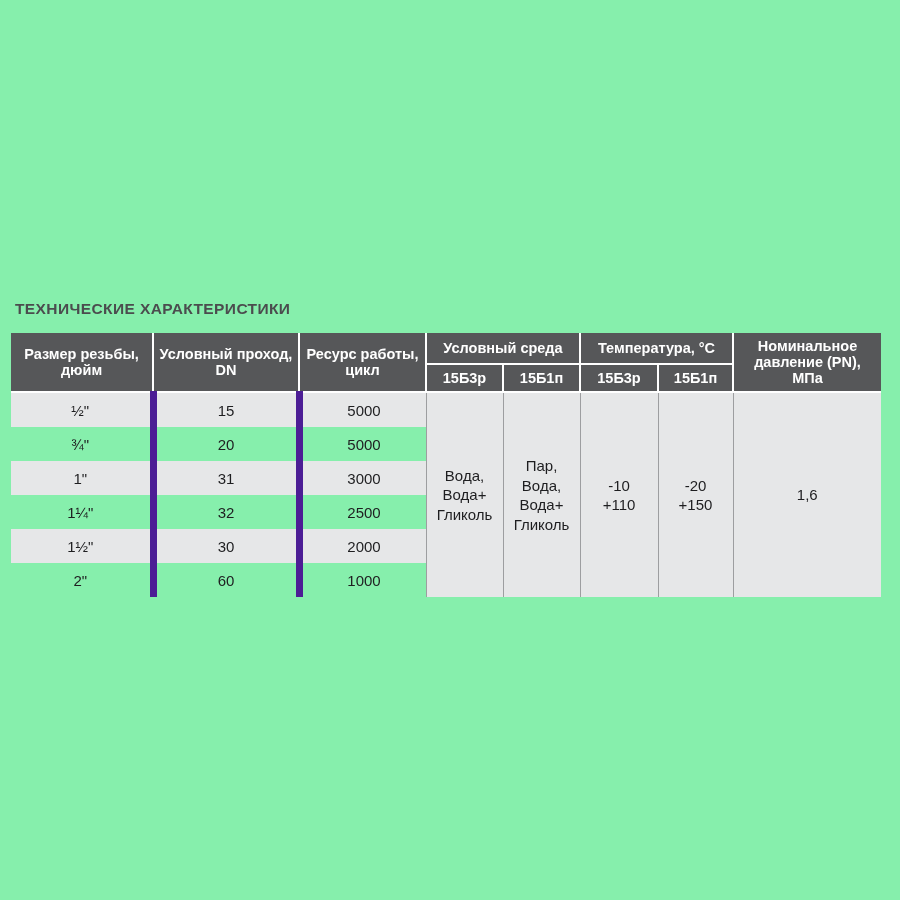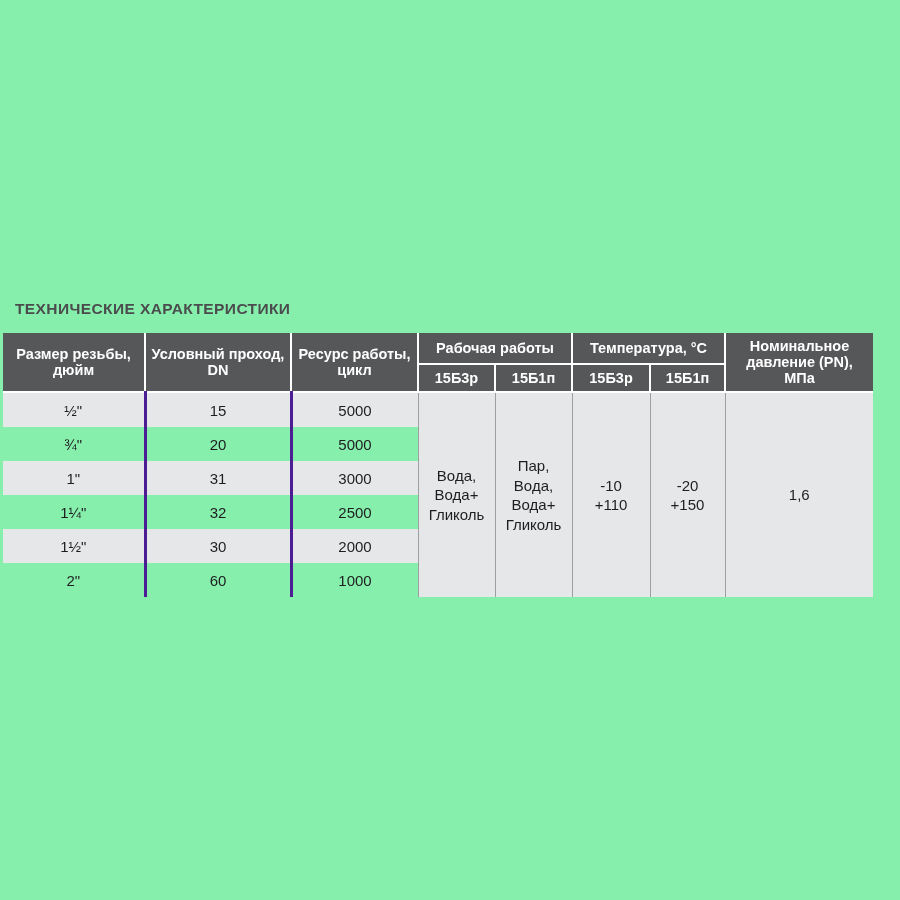--- a/index.html
+++ b/index.html
@@ -20,21 +20,21 @@
     left: 15px;
     top: 300px;
     font-size: 15.5px;
     font-weight: bold;
     letter-spacing: 0.4px;
     color: #4b4c4e;
     text-transform: uppercase;
   }
   table.spec-table {
     position: absolute;
-    left: 3px;
+    left: 11px;
     top: 333px;
     width: 870px;
     border-collapse: collapse;
     table-layout: fixed;
   }
   .spec-table th {
     background: #565759;
     color: #ffffff;
     font-weight: bold;
     font-size: 14.5px;
@@ -55,21 +55,21 @@
   .spec-table td {
     height: 34px;
     text-align: center;
     vertical-align: middle;
     font-size: 15px;
     color: #1e1e20;
     padding: 0 2px;
     border: 0;
   }
   .spec-table td.v {
-    border-left: 3px solid #4c1d95;
+    border-left: 7px solid #4c1d95;
   }
   .spec-table tbody tr.odd td.plain {
     background: #e6e7e8;
   }
   .spec-table td.merged {
     background: #e6e7e8;
     border-left: 1px solid #9d9ea0;
     white-space: pre-line;
     line-height: 1.3;
     font-size: 15px;
@@ -94,21 +94,21 @@
       <col style="width:148px">
     </colgroup>
     <thead>
       <tr class="h1">
         <th rowspan="2">Размер резьбы,
 дюйм</th>
         <th rowspan="2">Условный проход,
 DN</th>
         <th rowspan="2">Ресурс работы,
 цикл</th>
-        <th colspan="2">Рабочая работы</th>
+        <th colspan="2">Условный среда</th>
         <th colspan="2">Температура, °С</th>
         <th rowspan="2" class="last-col">Номинальное
 давление (PN),
 МПа</th>
       </tr>
       <tr class="h2">
         <th>15Б3р</th>
         <th>15Б1п</th>
         <th>15Б3р</th>
         <th>15Б1п</th>

